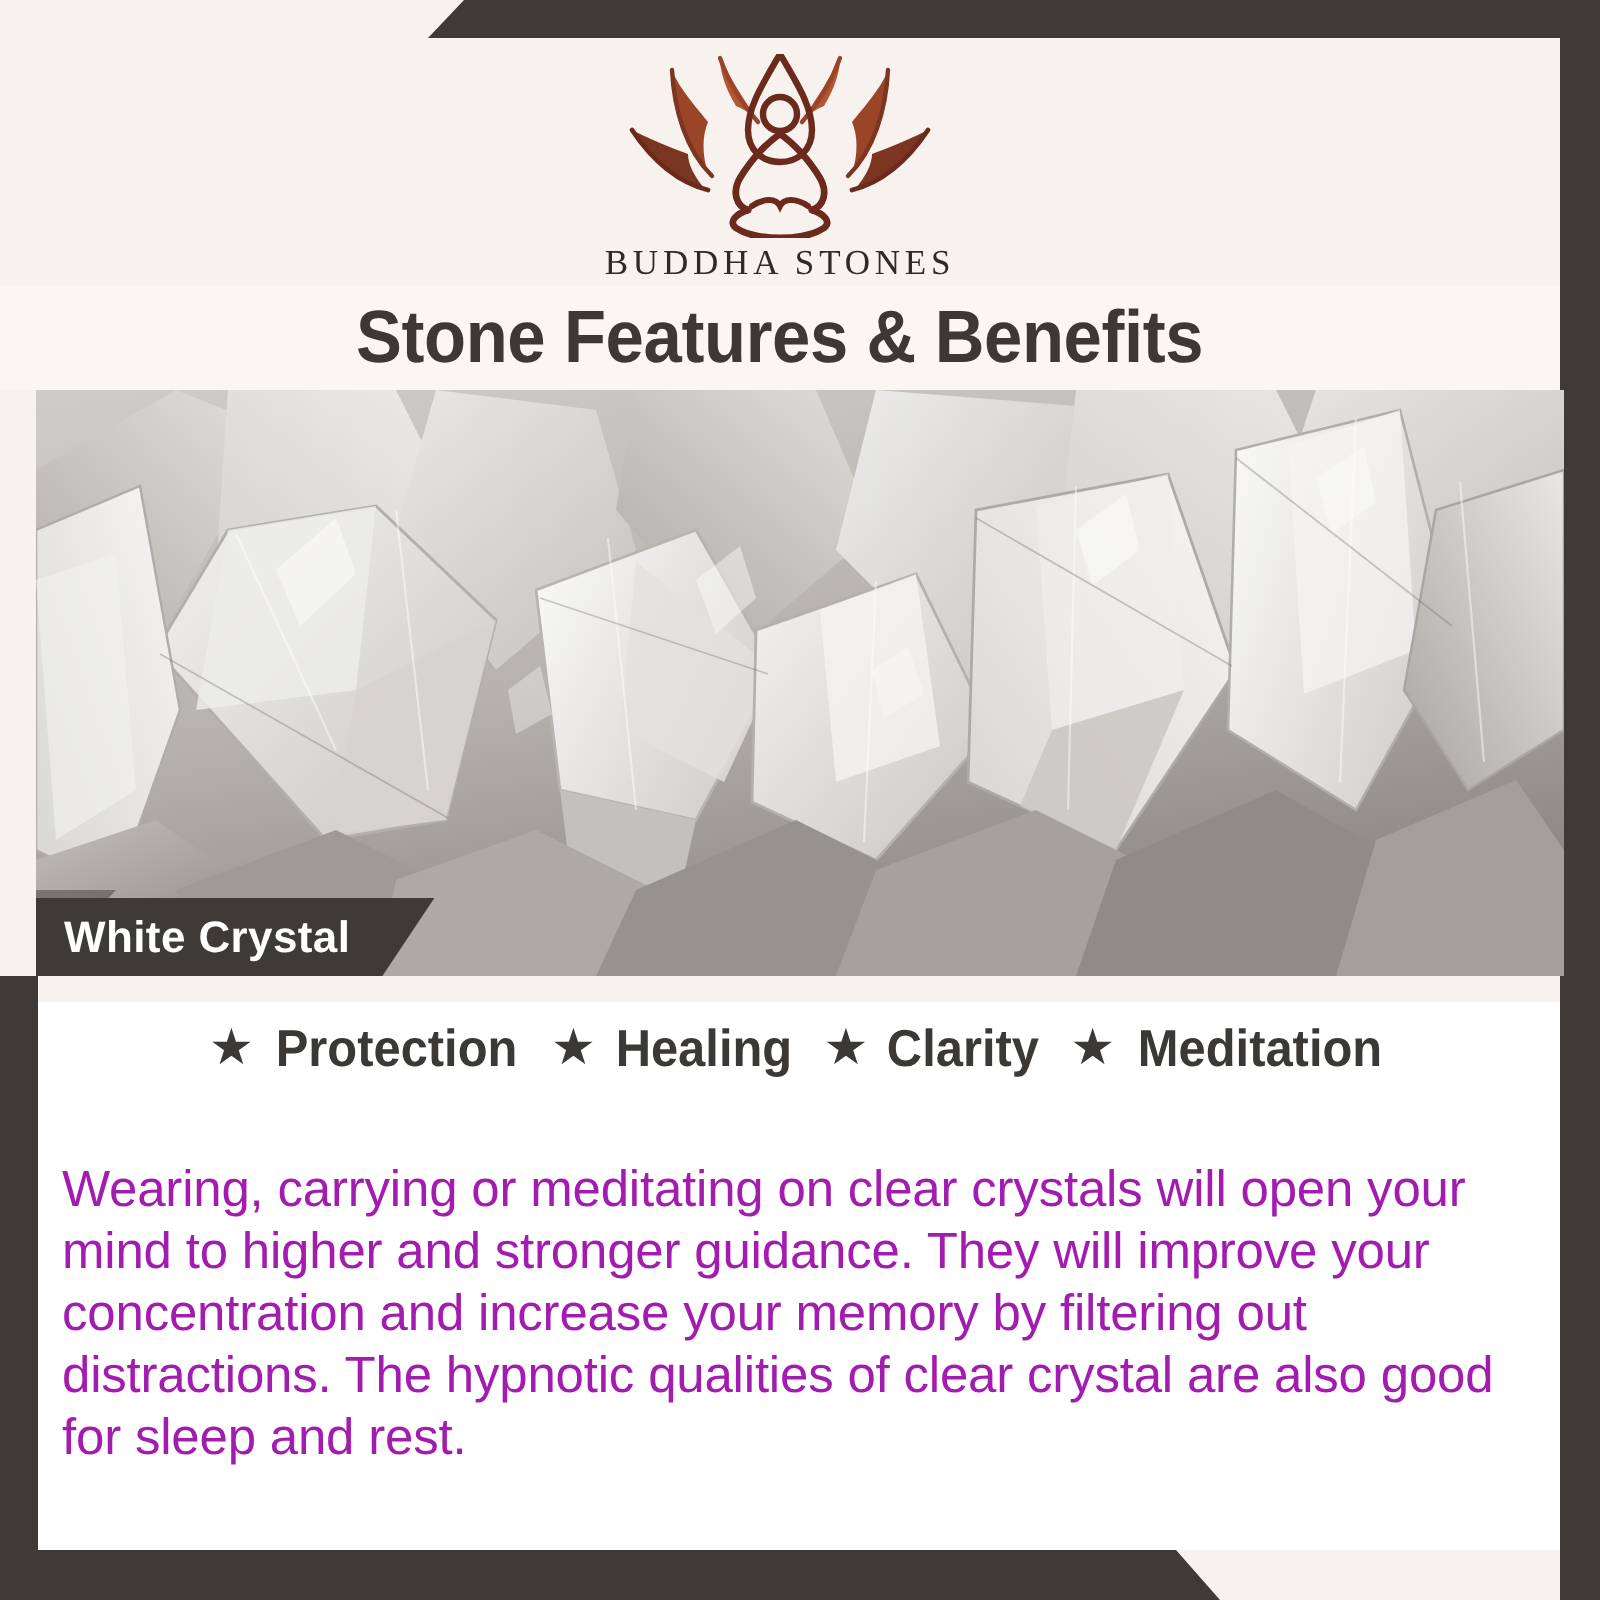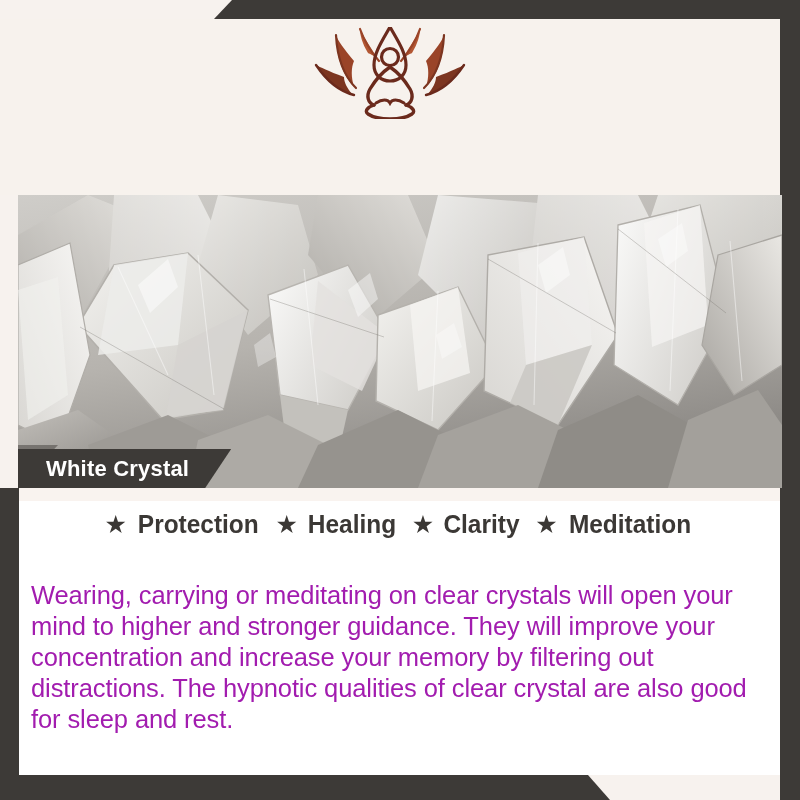--- a/index.html
+++ b/index.html
@@ -104,21 +104,21 @@
   .photo svg { display: block; }
 
   .photo-caption {
     position: absolute;
     left: 18px;
     top: 449px;
     height: 39px;
     background: #3d3a37;
     display: flex;
     align-items: center;
-    padding-left: 28px;
+    padding-left: 14px;
     padding-right: 42px;
     clip-path: polygon(0 0, 100% 0, calc(100% - 26px) 100%, 0 100%);
     z-index: 3;
   }
   .photo-caption span {
     font-family: "Liberation Sans", sans-serif;
     font-size: 22px;
     font-weight: bold;
     color: #ffffff;
     letter-spacing: 0.2px;
@@ -222,20 +222,24 @@
           <circle cx="80" cy="30" r="8.5" fill="none" stroke="#6b2a1c" stroke-width="3.2"></circle>
 
           <path d="M80 40 C74 44 66 52 60 62 C56 69 58 76 64 78" fill="none" stroke="#6b2a1c" stroke-width="3.4"></path>
           <path d="M80 40 C86 44 94 52 100 62 C104 69 102 76 96 78" fill="none" stroke="#6b2a1c" stroke-width="3.4"></path>
 
           <path d="M64 78 C58 80 54 84 58 87 C64 91 74 92 80 92 C86 92 96 91 102 87 C106 84 102 80 96 78" fill="none" stroke="#6b2a1c" stroke-width="3.4"></path>
 
           <path d="M66 76 C72 72 78 72 80 76 C82 72 88 72 94 76" fill="none" stroke="#6b2a1c" stroke-width="3"></path>
         </g>
       </svg>
+      <span class="brand">BUDDHA STONES</span>
+    </div>
+    <div class="title-band">
+      <span class="title-text">Stone Features &amp; Benefits</span>
     </div>
   </div>
 
   <div class="photo">
     <svg width="764" height="293" viewBox="0 0 764 293" preserveAspectRatio="none">
       <defs>
         <linearGradient id="bgq" x1="0" y1="0" x2="0.4" y2="1">
           <stop offset="0%" stop-color="#cfcdc9"></stop>
           <stop offset="55%" stop-color="#b6b3ae"></stop>
           <stop offset="100%" stop-color="#8e8b87"></stop>

